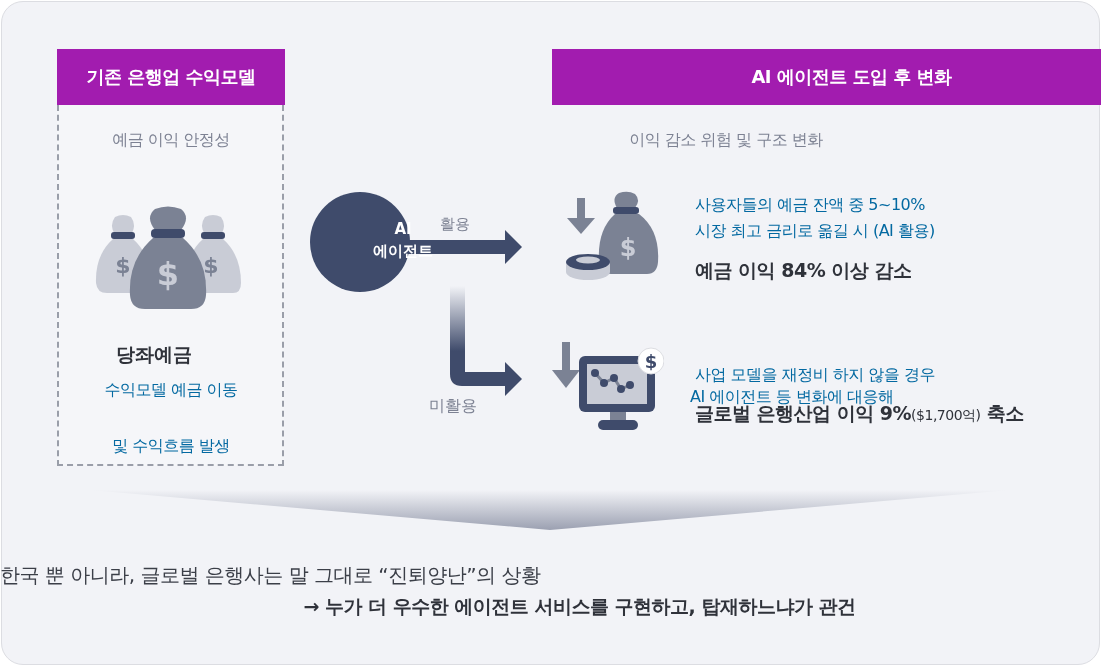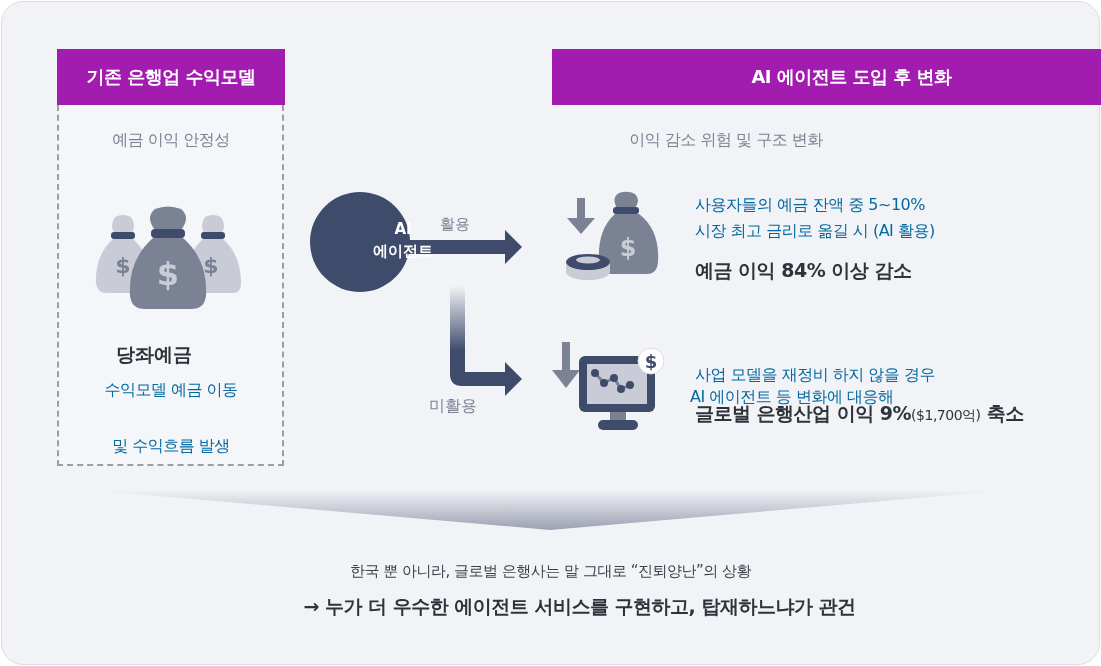--- a/index.html
+++ b/index.html
@@ -112,14 +112,14 @@
 <svg class="abs" style="left:90px;top:485px;" width="920" height="48" viewBox="0 0 920 48">
   <defs>
     <linearGradient id="fgrad" x1="0" y1="0" x2="0" y2="1">
       <stop offset="0" stop-color="#f2f3f7"></stop>
       <stop offset="1" stop-color="#9ba0b1"></stop>
     </linearGradient>
   </defs>
   <polygon points="0,5 920,5 460,45" fill="url(#fgrad)"></polygon>
 </svg>
 
-<div class="abs" style="left:0;top:562px;width:1101px;text-align:center;color:#3b3f48;font-size:15px;letter-spacing:-0.5px;">한국 뿐 아니라, 글로벌 은행사는 말 그대로 “진퇴양난”의 상황</div>
+<div class="abs" style="left:0;top:562px;width:1101px;color:#3b3f48;font-size:20px;letter-spacing:-0.5px;">한국 뿐 아니라, 글로벌 은행사는 말 그대로 “진퇴양난”의 상황</div>
 <div class="abs bold" style="left:0;top:594px;width:1101px;text-align:center;font-size:19px;letter-spacing:-0.5px;padding-left:29px;">→ 누가 더 우수한 에이전트 서비스를 구현하고, 탑재하느냐가 관건</div>
 
 </body></html>

